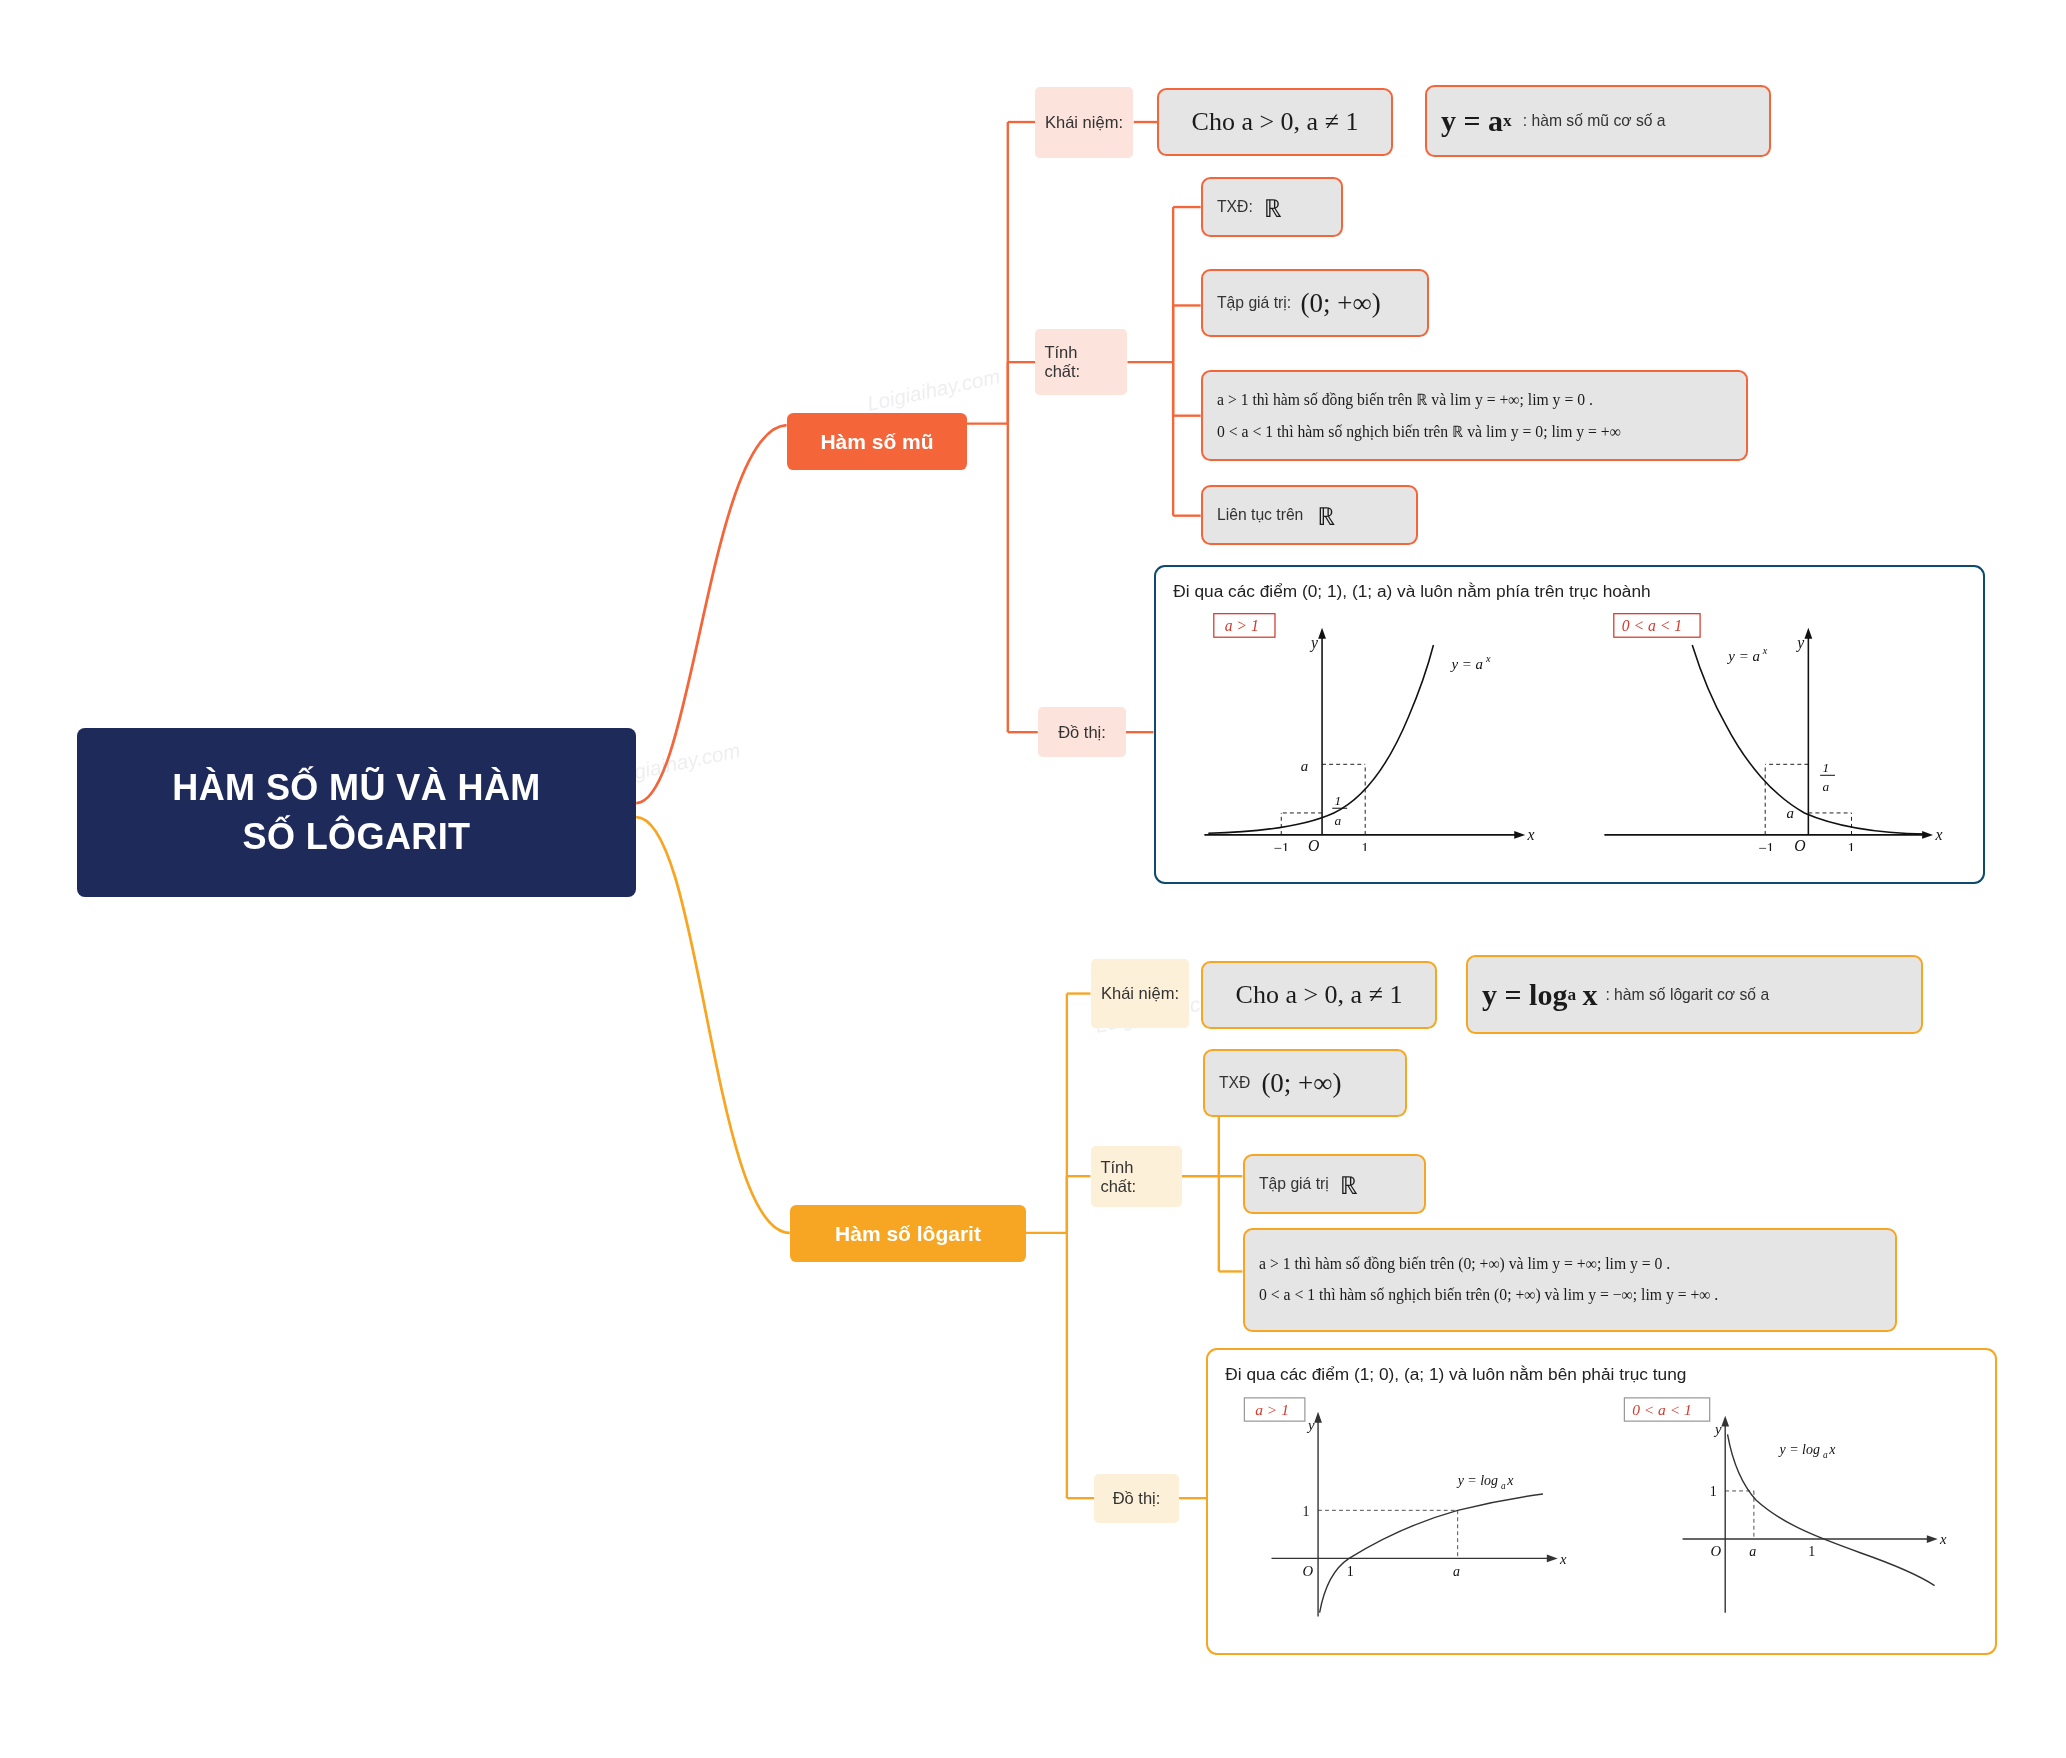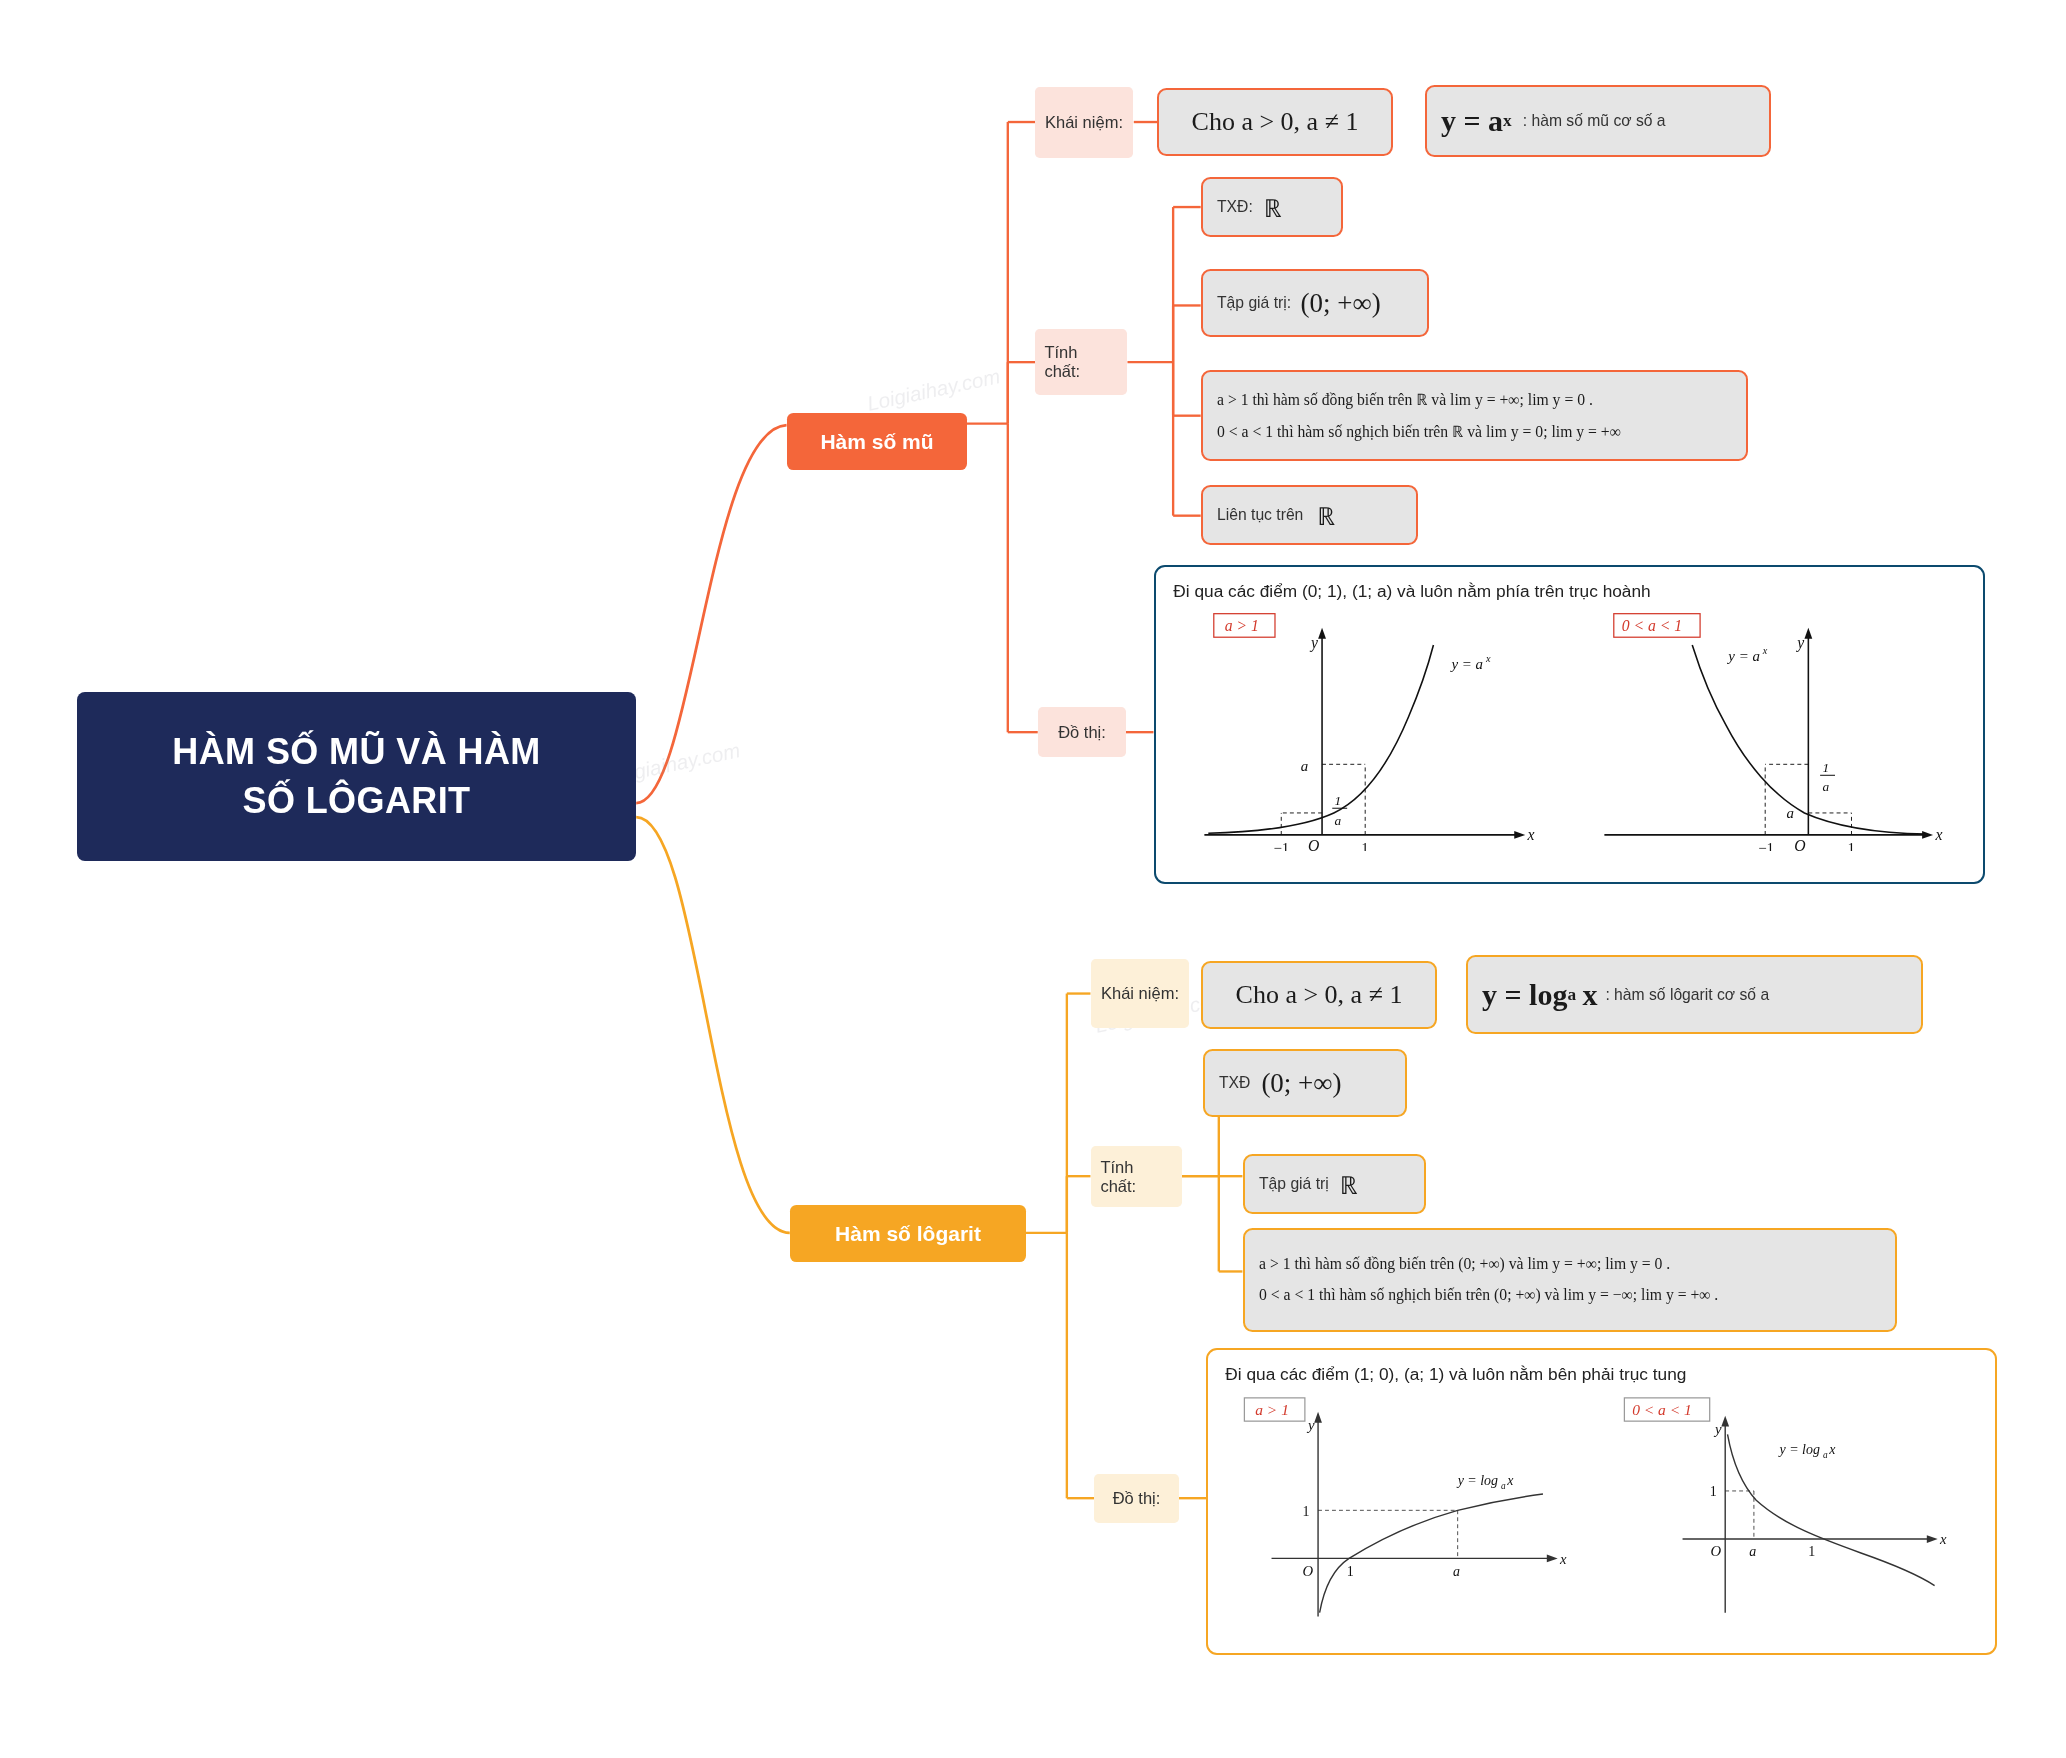--- a/index.html
+++ b/index.html
@@ -28,21 +28,21 @@
     pointer-events: none;
   }
   .node {
     position: absolute;
     box-sizing: border-box;
   }
 
   
   .root-node {
     left: 77px;
-    top: 692px;
+    top: 728px;
     width: 559px;
     height: 169px;
     background: #1e2a5a;
     border-radius: 7.9px;
     color: #ffffff;
     display: flex;
     align-items: center;
     justify-content: center;
     text-align: center;
     font-size: 36px;

